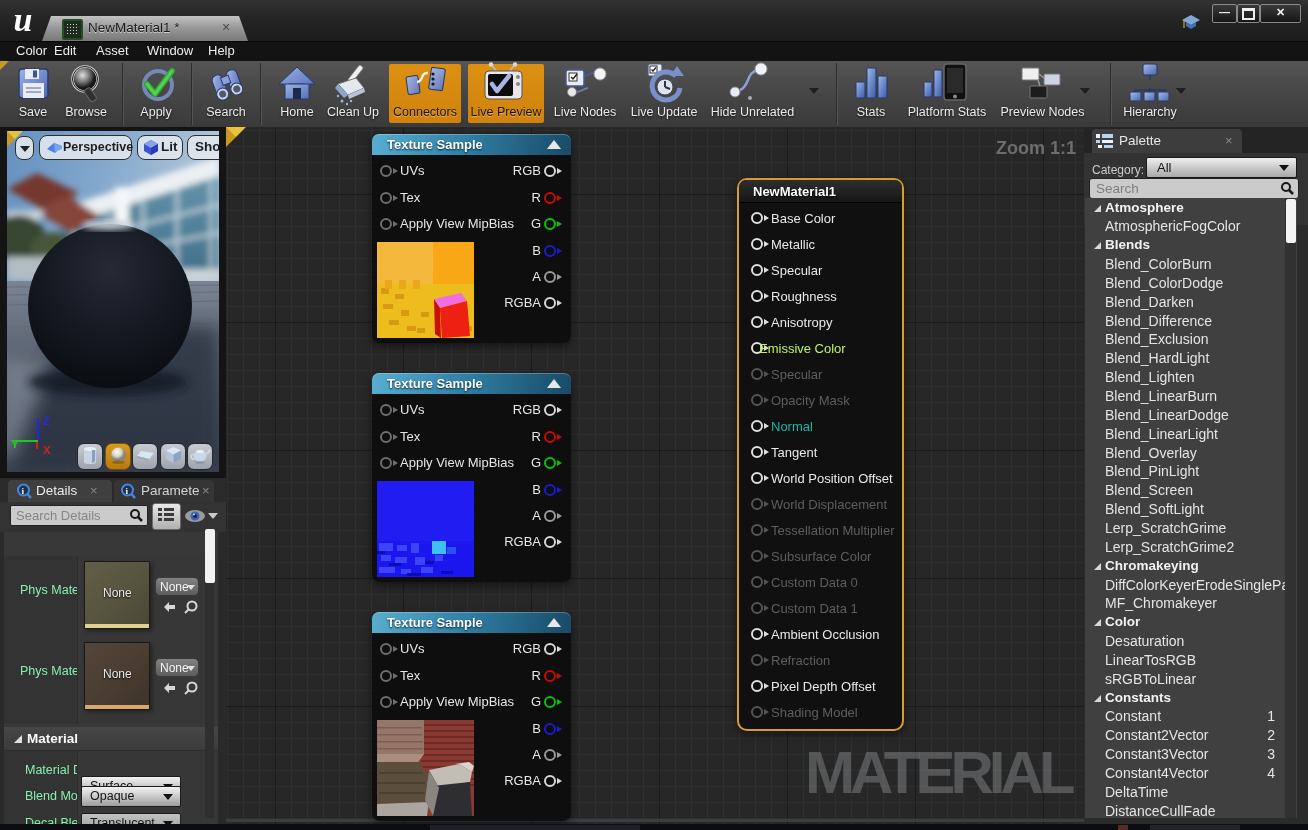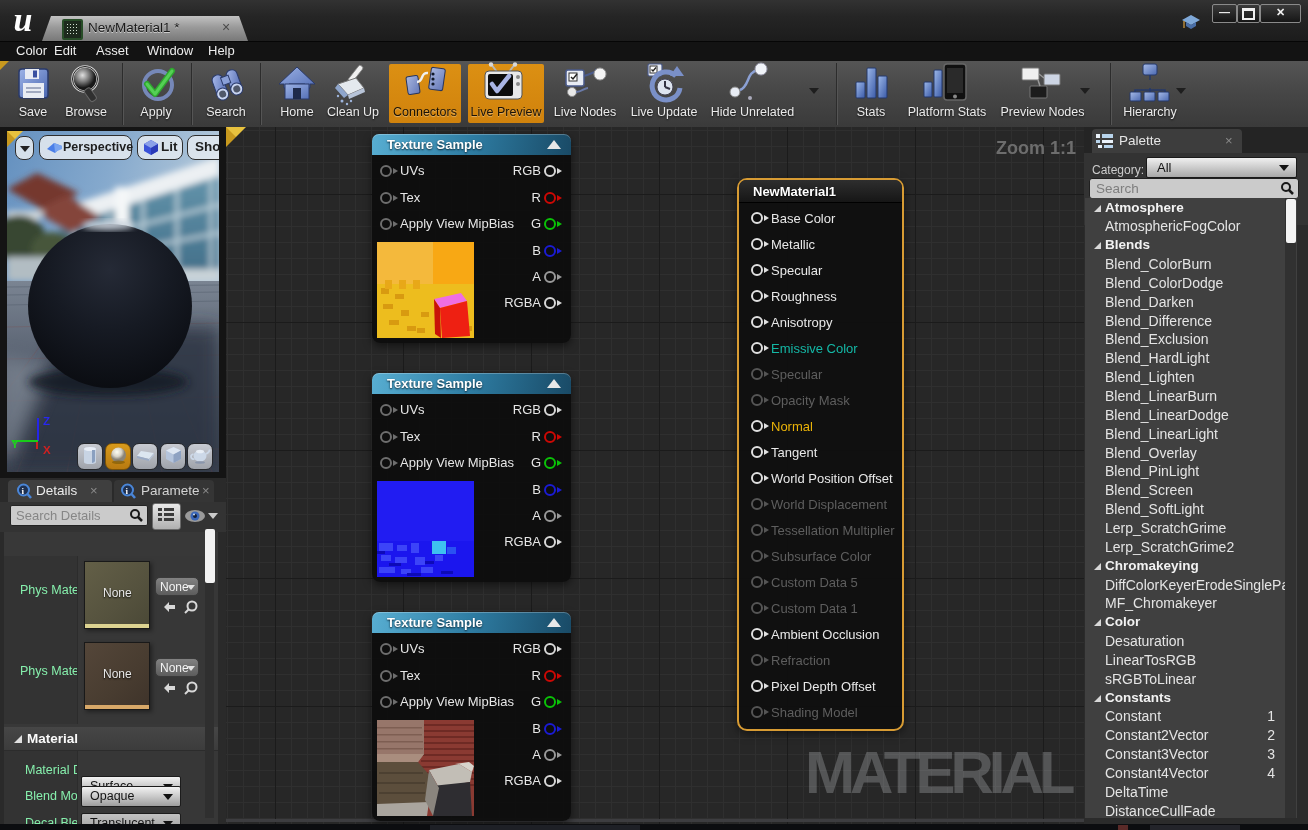--- a/index.html
+++ b/index.html
@@ -487,48 +487,48 @@
       <div class="pint" style="left:25px;top:87px;border-left-color:#e0e0e0"></div>
       <div class="pinlbl" style="left:32px;top:83.5px;color:#e8e8e8">Specular</div>
       <div class="pinc" style="left:11.5px;top:110px;border-color:#e0e0e0"></div>
       <div class="pint" style="left:25px;top:113px;border-left-color:#e0e0e0"></div>
       <div class="pinlbl" style="left:32px;top:109.5px;color:#e8e8e8">Roughness</div>
       <div class="pinc" style="left:11.5px;top:136px;border-color:#e0e0e0"></div>
       <div class="pint" style="left:25px;top:139px;border-left-color:#e0e0e0"></div>
       <div class="pinlbl" style="left:32px;top:135.5px;color:#e8e8e8">Anisotropy</div>
       <div class="pinc" style="left:11.5px;top:162px;border-color:#e0e0e0"></div>
       <div class="pint" style="left:25px;top:165px;border-left-color:#e0e0e0"></div>
-      <div class="pinlbl" style="left:32px;top:161.5px;color:#14b8a6">Emissive Color</div>
+      <div class="pinlbl" style="left:20px;top:161.5px;color:#bef264">Emissive Color</div>
       <div class="pinc" style="left:11.5px;top:188px;border-color:#555555"></div>
       <div class="pint" style="left:25px;top:191px;border-left-color:#555555"></div>
       <div class="pinlbl" style="left:32px;top:187.5px;color:#5e5e5e">Specular</div>
       <div class="pinc" style="left:11.5px;top:214px;border-color:#555555"></div>
       <div class="pint" style="left:25px;top:217px;border-left-color:#555555"></div>
       <div class="pinlbl" style="left:32px;top:213.5px;color:#5e5e5e">Opacity Mask</div>
       <div class="pinc" style="left:11.5px;top:240px;border-color:#e0e0e0"></div>
       <div class="pint" style="left:25px;top:243px;border-left-color:#e0e0e0"></div>
-      <div class="pinlbl" style="left:32px;top:239.5px;color:#eab308">Normal</div>
+      <div class="pinlbl" style="left:32px;top:239.5px;color:#14b8a6">Normal</div>
       <div class="pinc" style="left:11.5px;top:266px;border-color:#e0e0e0"></div>
       <div class="pint" style="left:25px;top:269px;border-left-color:#e0e0e0"></div>
       <div class="pinlbl" style="left:32px;top:265.5px;color:#e8e8e8">Tangent</div>
       <div class="pinc" style="left:11.5px;top:292px;border-color:#e0e0e0"></div>
       <div class="pint" style="left:25px;top:295px;border-left-color:#e0e0e0"></div>
       <div class="pinlbl" style="left:32px;top:291.5px;color:#e8e8e8">World Position Offset</div>
       <div class="pinc" style="left:11.5px;top:318px;border-color:#555555"></div>
       <div class="pint" style="left:25px;top:321px;border-left-color:#555555"></div>
       <div class="pinlbl" style="left:32px;top:317.5px;color:#5e5e5e">World Displacement</div>
       <div class="pinc" style="left:11.5px;top:344px;border-color:#555555"></div>
       <div class="pint" style="left:25px;top:347px;border-left-color:#555555"></div>
       <div class="pinlbl" style="left:32px;top:343.5px;color:#5e5e5e">Tessellation Multiplier</div>
       <div class="pinc" style="left:11.5px;top:370px;border-color:#555555"></div>
       <div class="pint" style="left:25px;top:373px;border-left-color:#555555"></div>
       <div class="pinlbl" style="left:32px;top:369.5px;color:#5e5e5e">Subsurface Color</div>
       <div class="pinc" style="left:11.5px;top:396px;border-color:#555555"></div>
       <div class="pint" style="left:25px;top:399px;border-left-color:#555555"></div>
-      <div class="pinlbl" style="left:32px;top:395.5px;color:#5e5e5e">Custom Data 5</div>
+      <div class="pinlbl" style="left:32px;top:395.5px;color:#5e5e5e">Custom Data 0</div>
       <div class="pinc" style="left:11.5px;top:422px;border-color:#555555"></div>
       <div class="pint" style="left:25px;top:425px;border-left-color:#555555"></div>
       <div class="pinlbl" style="left:32px;top:421.5px;color:#5e5e5e">Custom Data 1</div>
       <div class="pinc" style="left:11.5px;top:448px;border-color:#e0e0e0"></div>
       <div class="pint" style="left:25px;top:451px;border-left-color:#e0e0e0"></div>
       <div class="pinlbl" style="left:32px;top:447.5px;color:#e8e8e8">Ambient Occlusion</div>
       <div class="pinc" style="left:11.5px;top:474px;border-color:#555555"></div>
       <div class="pint" style="left:25px;top:477px;border-left-color:#555555"></div>
       <div class="pinlbl" style="left:32px;top:473.5px;color:#5e5e5e">Refraction</div>
       <div class="pinc" style="left:11.5px;top:500px;border-color:#e0e0e0"></div>

